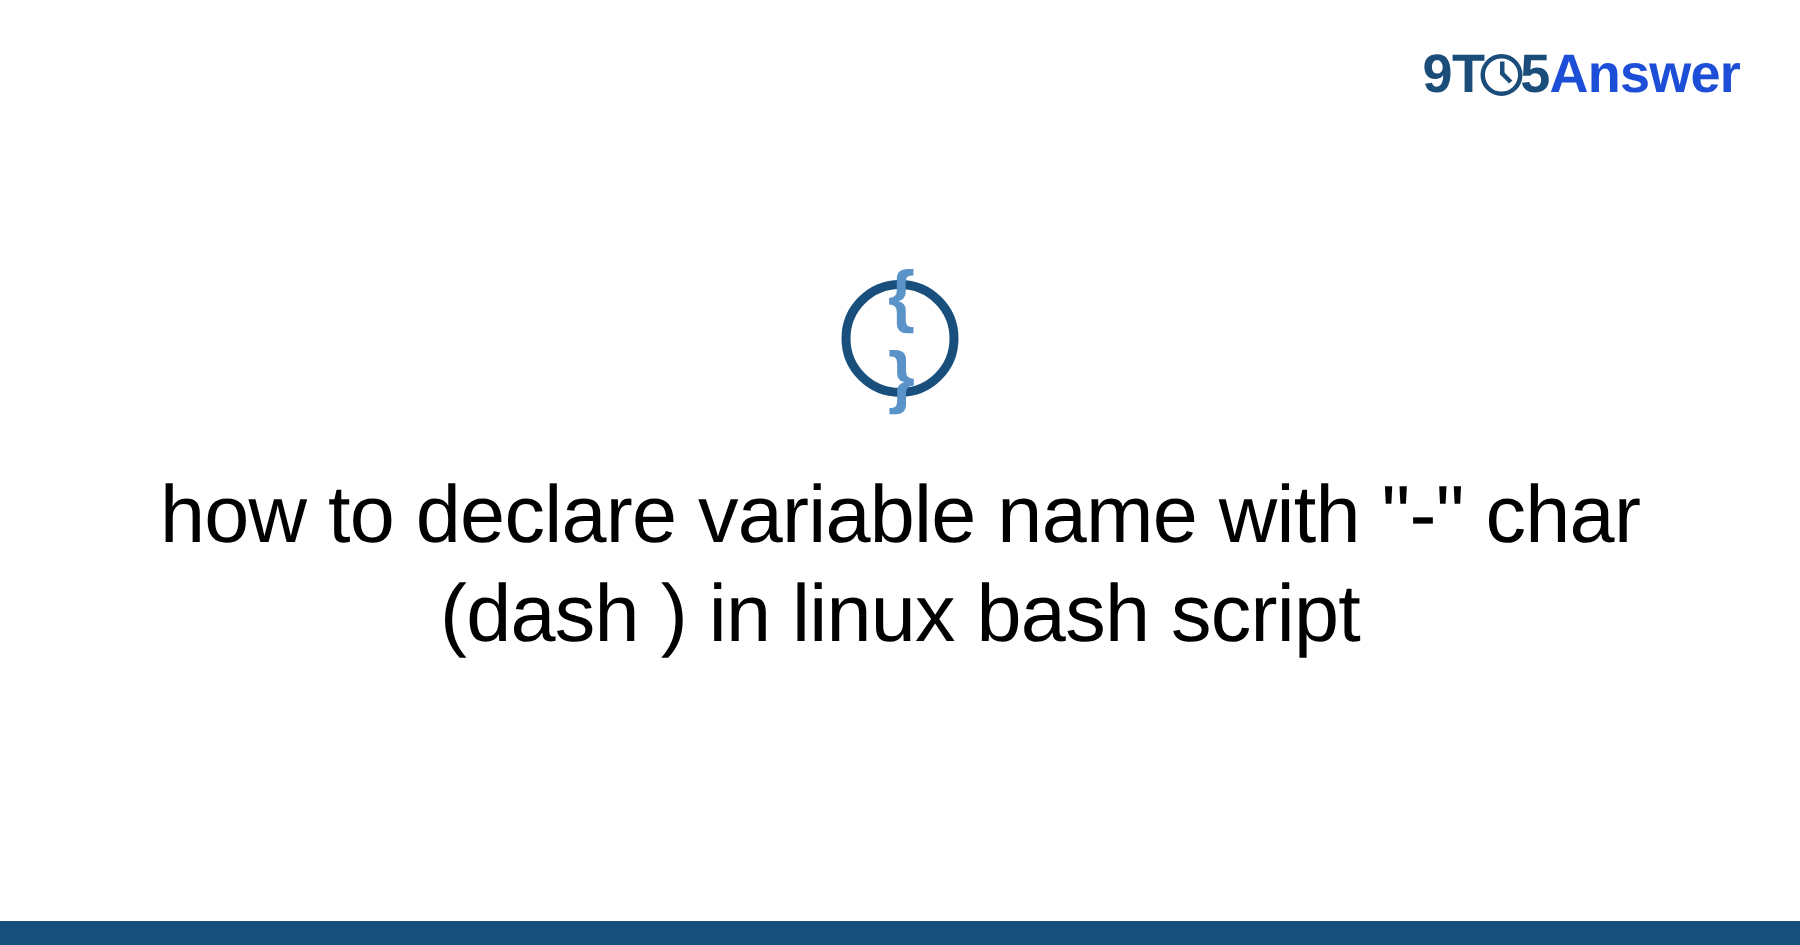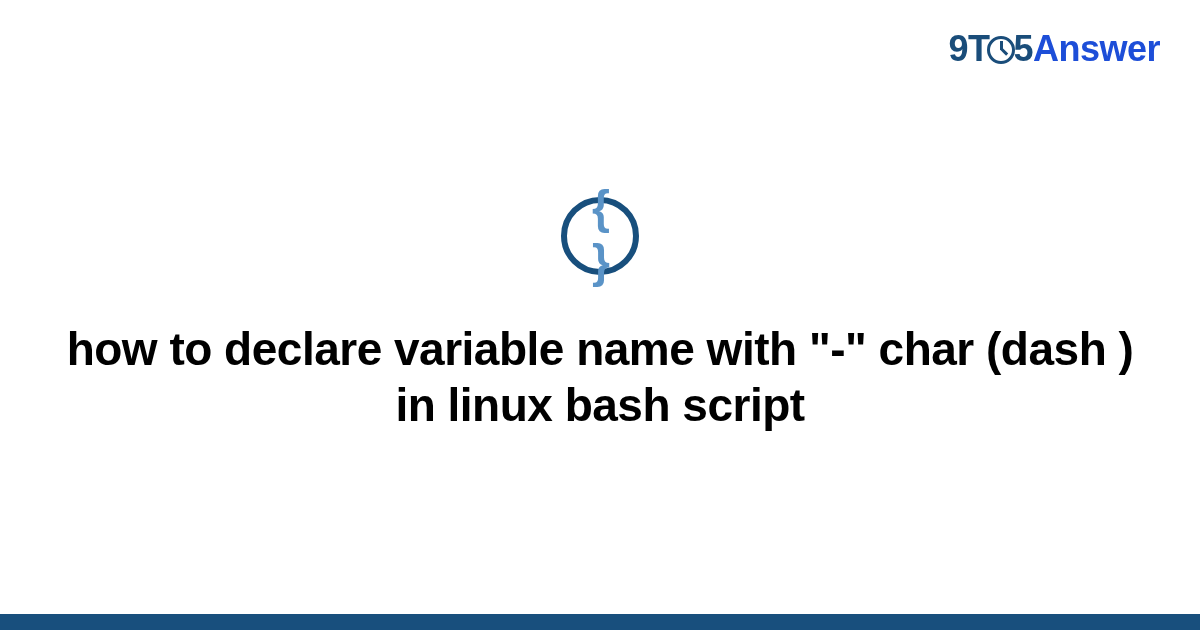--- a/index.html
+++ b/index.html
@@ -91,22 +91,22 @@
       top: 50%;
       left: 50%;
       transform: translate(-50%, -52%);
       font-size: 46px;
       font-weight: bold;
       color: #5a93c7;
       letter-spacing: -2px;
       font-family: Arial, sans-serif;
     }
     .title {
-      font-size: 46px;
-      font-weight: bold;
+      font-size: 54px;
+      font-weight: normal;
       color: #000000;
       line-height: 1.22;
       padding: 0 50px;
       letter-spacing: -0.5px;
     }
     .bottom-bar {
       position: absolute;
       bottom: 0;
       left: 0;
       width: 100%;

